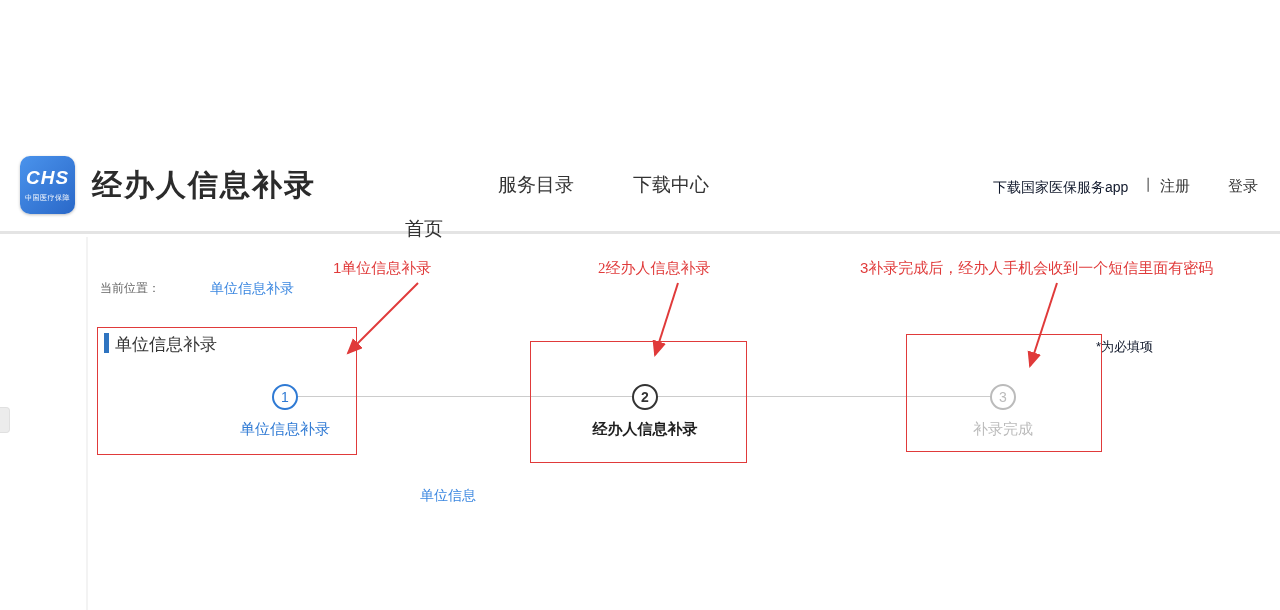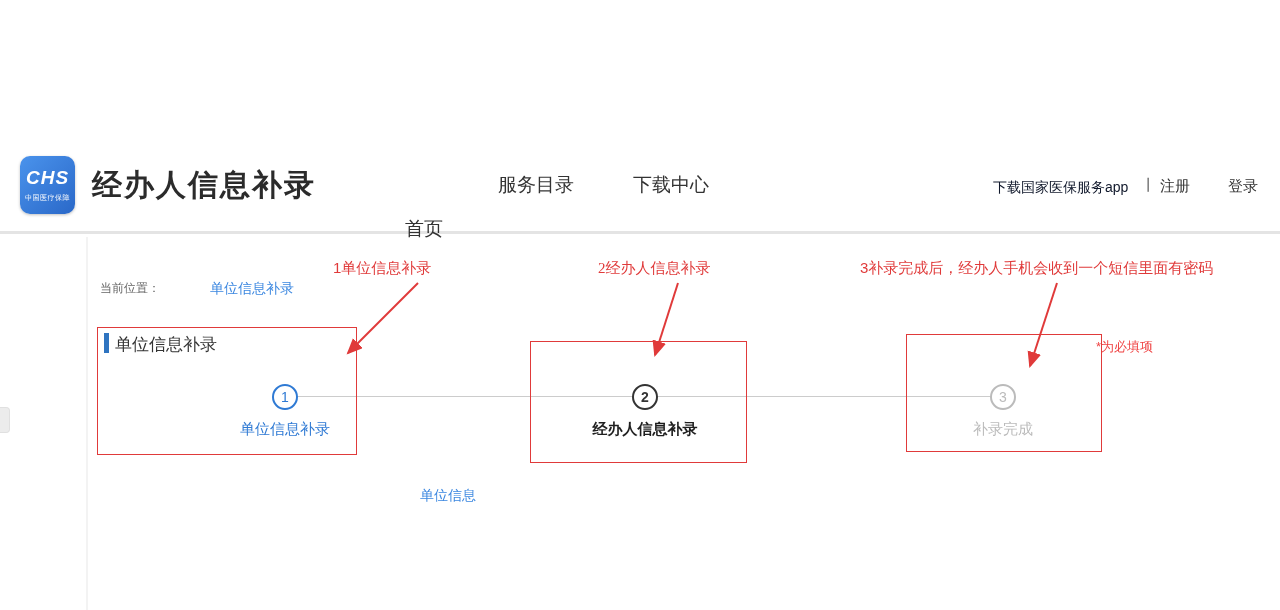--- a/index.html
+++ b/index.html
@@ -30,21 +30,21 @@
   .left-tab { position:absolute; left:0; top:407px; width:10px; height:26px; background:#ececec;
               border:1px solid #e0e0e0; border-left:none; border-radius:0 4px 4px 0; cursor:pointer; }
 
   
   .crumb-label { position:absolute; left:100px; top:280px; font-size:12px; color:#666666; }
   .crumb-current { position:absolute; left:210px; top:280px; font-size:14px; color:#3b87e0; cursor:pointer; }
 
   
   .section-bar { position:absolute; left:104px; top:333px; width:5px; height:20px; background:#2f74c0; }
   .section-title { position:absolute; left:115px; top:333px; font-size:17px; color:#333333; }
-  .required-note { position:absolute; left:1096px; top:338px; font-size:13px; color:#ef4444; }
+  .required-note { position:absolute; left:1096px; top:338px; font-size:13px; color:#0f172a; }
   .sub-section { position:absolute; left:420px; top:487px; font-size:14px; color:#3b87e0; cursor:pointer; }
 
   
   .step-line { position:absolute; left:285px; top:396px; width:718px; height:1px; background:#cccccc; }
   .step-circle { position:absolute; top:384px; width:26px; height:26px; border-radius:50%;
                  background:#ffffff; text-align:center; font-size:14px; line-height:22px; }
   .step-circle-1 { left:272px; border:2px solid #2f7ad4; color:#2f7ad4; }
   .step-circle-2 { left:632px; border:2px solid #333333; color:#333333; font-weight:bold; }
   .step-circle-3 { left:990px; border:2px solid #bbbbbb; color:#bbbbbb; }
   .step-label { position:absolute; top:420px; width:200px; text-align:center; font-size:15px; white-space:nowrap; }

